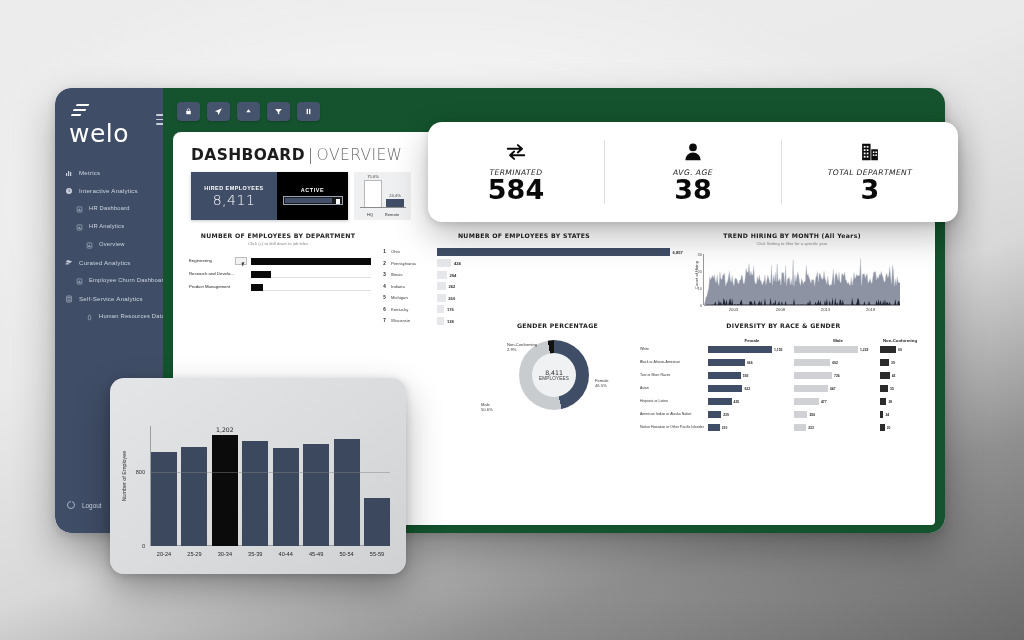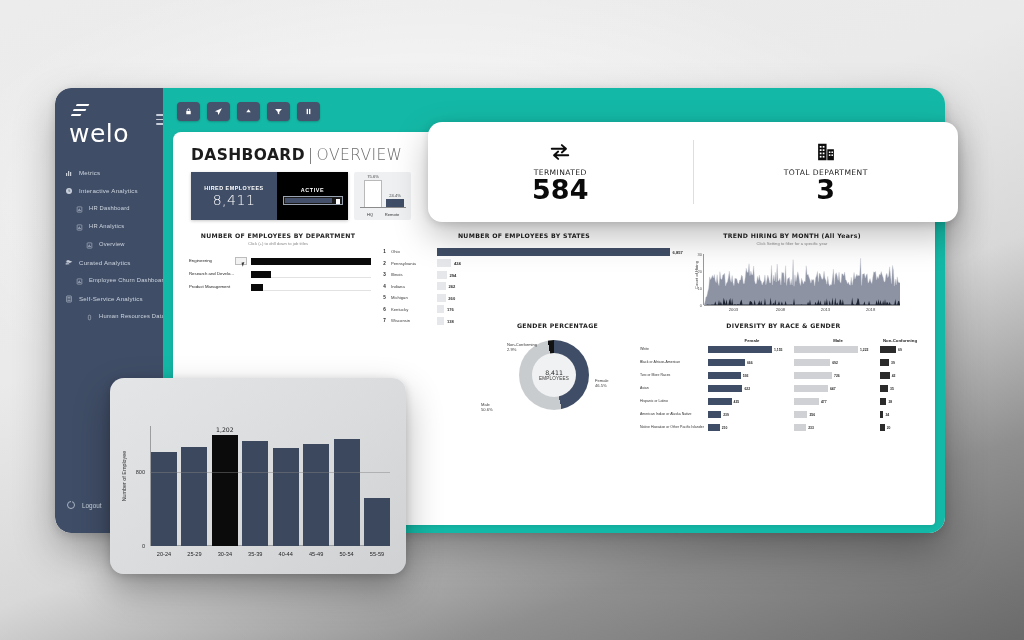--- a/index.html
+++ b/index.html
@@ -90,21 +90,21 @@
     background: #3f4d66;
   }
   #logout .ring::before {
     content:""; position:absolute; left: 3.2px; top: -0.6px; width: 1.1px; height: 3.6px;
     background: #aab4c4;
   }
 
   
   #content {
     position: absolute; left: 108px; top: 0; right: 0; bottom: 0;
-    background: #14b8a6;
+    background: #14532d;
   }
   #toolbar {
     display: flex; gap: 7px; padding: 14px 0 0 14px; height: 44px;
   }
   .tb-btn {
     width: 23px; height: 19px; background: #46536c; border-radius: 4px;
     display: flex; align-items: center; justify-content: center; cursor: pointer;
     box-shadow: 0 1px 2px rgba(0,0,0,.2);
   }
   .tb-btn svg { display: block; }
@@ -272,21 +272,21 @@
     box-shadow: 0 14px 34px rgba(0,0,0,.26), 0 2px 8px rgba(0,0,0,.14);
     display: flex; align-items: center; z-index: 30;
   }
   .kpi {
     flex: 1; height: 64px; display: flex; flex-direction: column;
     align-items: center; justify-content: center; border-right: 1px solid #dedede;
   }
   .kpi:last-child { border-right: none; }
   .kpi-ico { height: 24px; display: flex; align-items: center; justify-content: center; }
   .kpi-lab { font-size: 7.6px; letter-spacing: .4px; color: #1b1b1b; margin-top: 4px;
-    font-family: "DejaVu Sans", sans-serif; }
+    font-family: "DejaVu Sans", sans-serif; font-style: italic; }
   .kpi-val { font-size: 27px; font-weight: bold; color: #0a0a0a; line-height: 1.05; margin-top: -1px;
     font-family: "DejaVu Sans", sans-serif; }
 
   
   #age-card {
     position: absolute; left: 110px; top: 378px; width: 296px; height: 196px;
     background: linear-gradient(145deg, #e3e5e7 0%, #d9dbdd 55%, #cfd1d3 100%);
     border-radius: 14px;
     box-shadow: 0 16px 36px rgba(0,0,0,.30), 0 2px 8px rgba(0,0,0,.16);
     z-index: 30;
@@ -786,20 +786,30 @@
 <div id="kpi-card">
     <div class="kpi">
       <div class="kpi-ico">
         <svg width="22" height="22" viewBox="0 0 24 24" fill="#0b0b0b">
           <path d="M3 8.5 H18 M14 4.5 L18.5 8.5 L14 12.5" stroke="#0b0b0b" stroke-width="2.1" fill="none" stroke-linecap="round" stroke-linejoin="round"></path>
           <path d="M21 15.5 H6 M10 11.5 L5.5 15.5 L10 19.5" stroke="#0b0b0b" stroke-width="2.1" fill="none" stroke-linecap="round" stroke-linejoin="round"></path>
         </svg>
       </div>
       <div class="kpi-lab">TERMINATED</div>
       <div class="kpi-val">584</div>
+    </div>
+    <div class="kpi">
+      <div class="kpi-ico">
+        <svg width="22" height="22" viewBox="0 0 24 24" fill="#0b0b0b">
+          <circle cx="12" cy="7" r="4.2" fill="#0b0b0b"></circle>
+          <path d="M3.6 21 a8.4 8.4 0 0 1 16.8 0 Z" fill="#0b0b0b"></path>
+        </svg>
+      </div>
+      <div class="kpi-lab">AVG. AGE</div>
+      <div class="kpi-val">38</div>
     </div>
     <div class="kpi">
       <div class="kpi-ico">
         <svg width="22" height="22" viewBox="0 0 24 24" fill="#0b0b0b">
           <rect x="3.4" y="3" width="9.2" height="18" fill="#0b0b0b"></rect>
           <rect x="13.4" y="9" width="7.2" height="12" fill="#0b0b0b"></rect>
           <g fill="#ffffff">
             <rect x="5.2" y="5.4" width="1.9" height="1.9"></rect>
             <rect x="8.4" y="5.4" width="1.9" height="1.9"></rect>
             <rect x="5.2" y="9" width="1.9" height="1.9"></rect>

